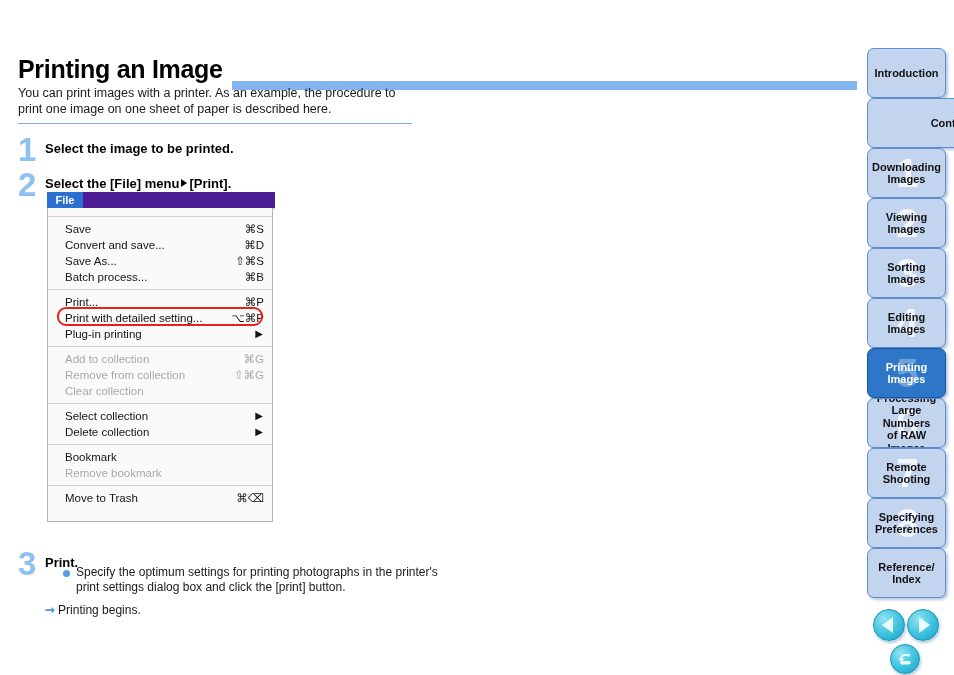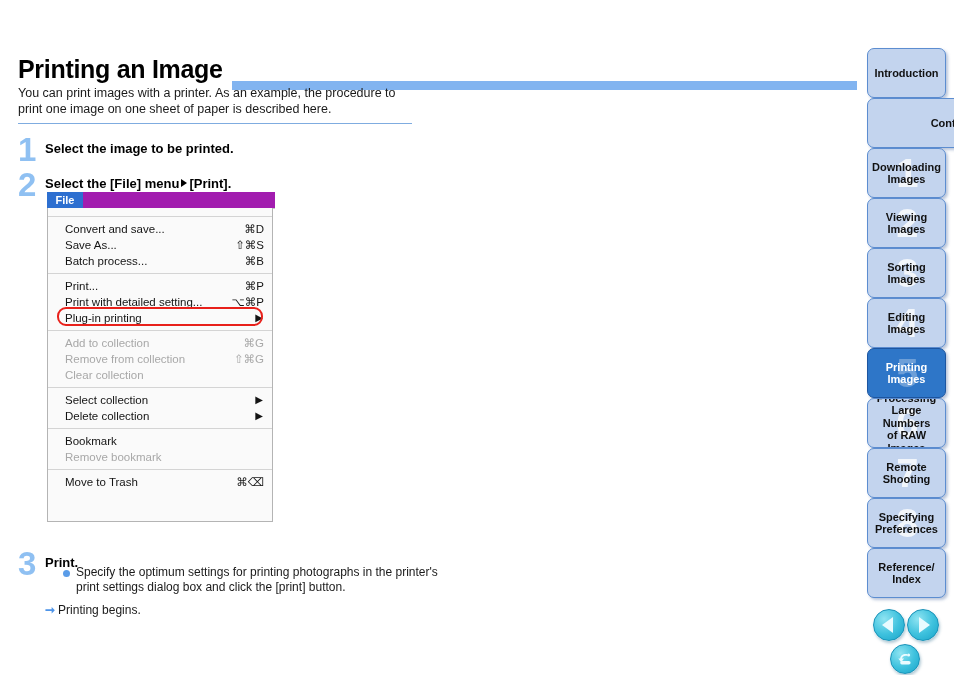--- a/index.html
+++ b/index.html
@@ -73,21 +73,21 @@
   .bullet-row{position:relative;font-size:12px;line-height:15px;color:#1a1a1a;padding-left:13px;}
   .bdot{
     position:absolute;left:0;top:5px;width:7px;height:7px;border-radius:50%;
     background:#5A9CE8;
   }
 
   
   .menu-wrap{position:absolute;left:47px;top:158px;width:228px;height:332px;}
   .menu-tabbar{
     position:absolute;left:0;top:0;width:228px;height:16px;
-    background:#a21caf;border-bottom:1px solid #C8C8C8;
+    background:#4c1d95;border-bottom:1px solid #C8C8C8;
   }
   .menu-tab{
     position:absolute;left:0;top:0;width:36px;height:16px;
     background:#2D6FD0;color:#fff;font-size:11px;font-weight:bold;
     line-height:16px;text-align:center;
     font-family:"Liberation Sans",sans-serif;
   }
   .menu-body{
     position:absolute;left:0;top:16px;width:226px;height:314px;
     background:#FAFAFA;border:1px solid #B4B4B4;border-top:none;
@@ -188,20 +188,24 @@
     <div class="menu-wrap">
       <div class="menu-tabbar">
         <div class="menu-tab">File</div>
       </div>
       <div class="menu-body">
 
         <div class="mgap"></div>
         <div class="msep"></div>
 
         <div class="mi">
+          <span>Save</span>
+          <span class="key">⌘S</span>
+        </div>
+        <div class="mi">
           <span>Convert and save...</span>
           <span class="key">⌘D</span>
         </div>
         <div class="mi">
           <span>Save As...</span>
           <span class="key">⇧⌘S</span>
         </div>
         <div class="mi">
           <span>Batch process...</span>
           <span class="key">⌘B</span>

